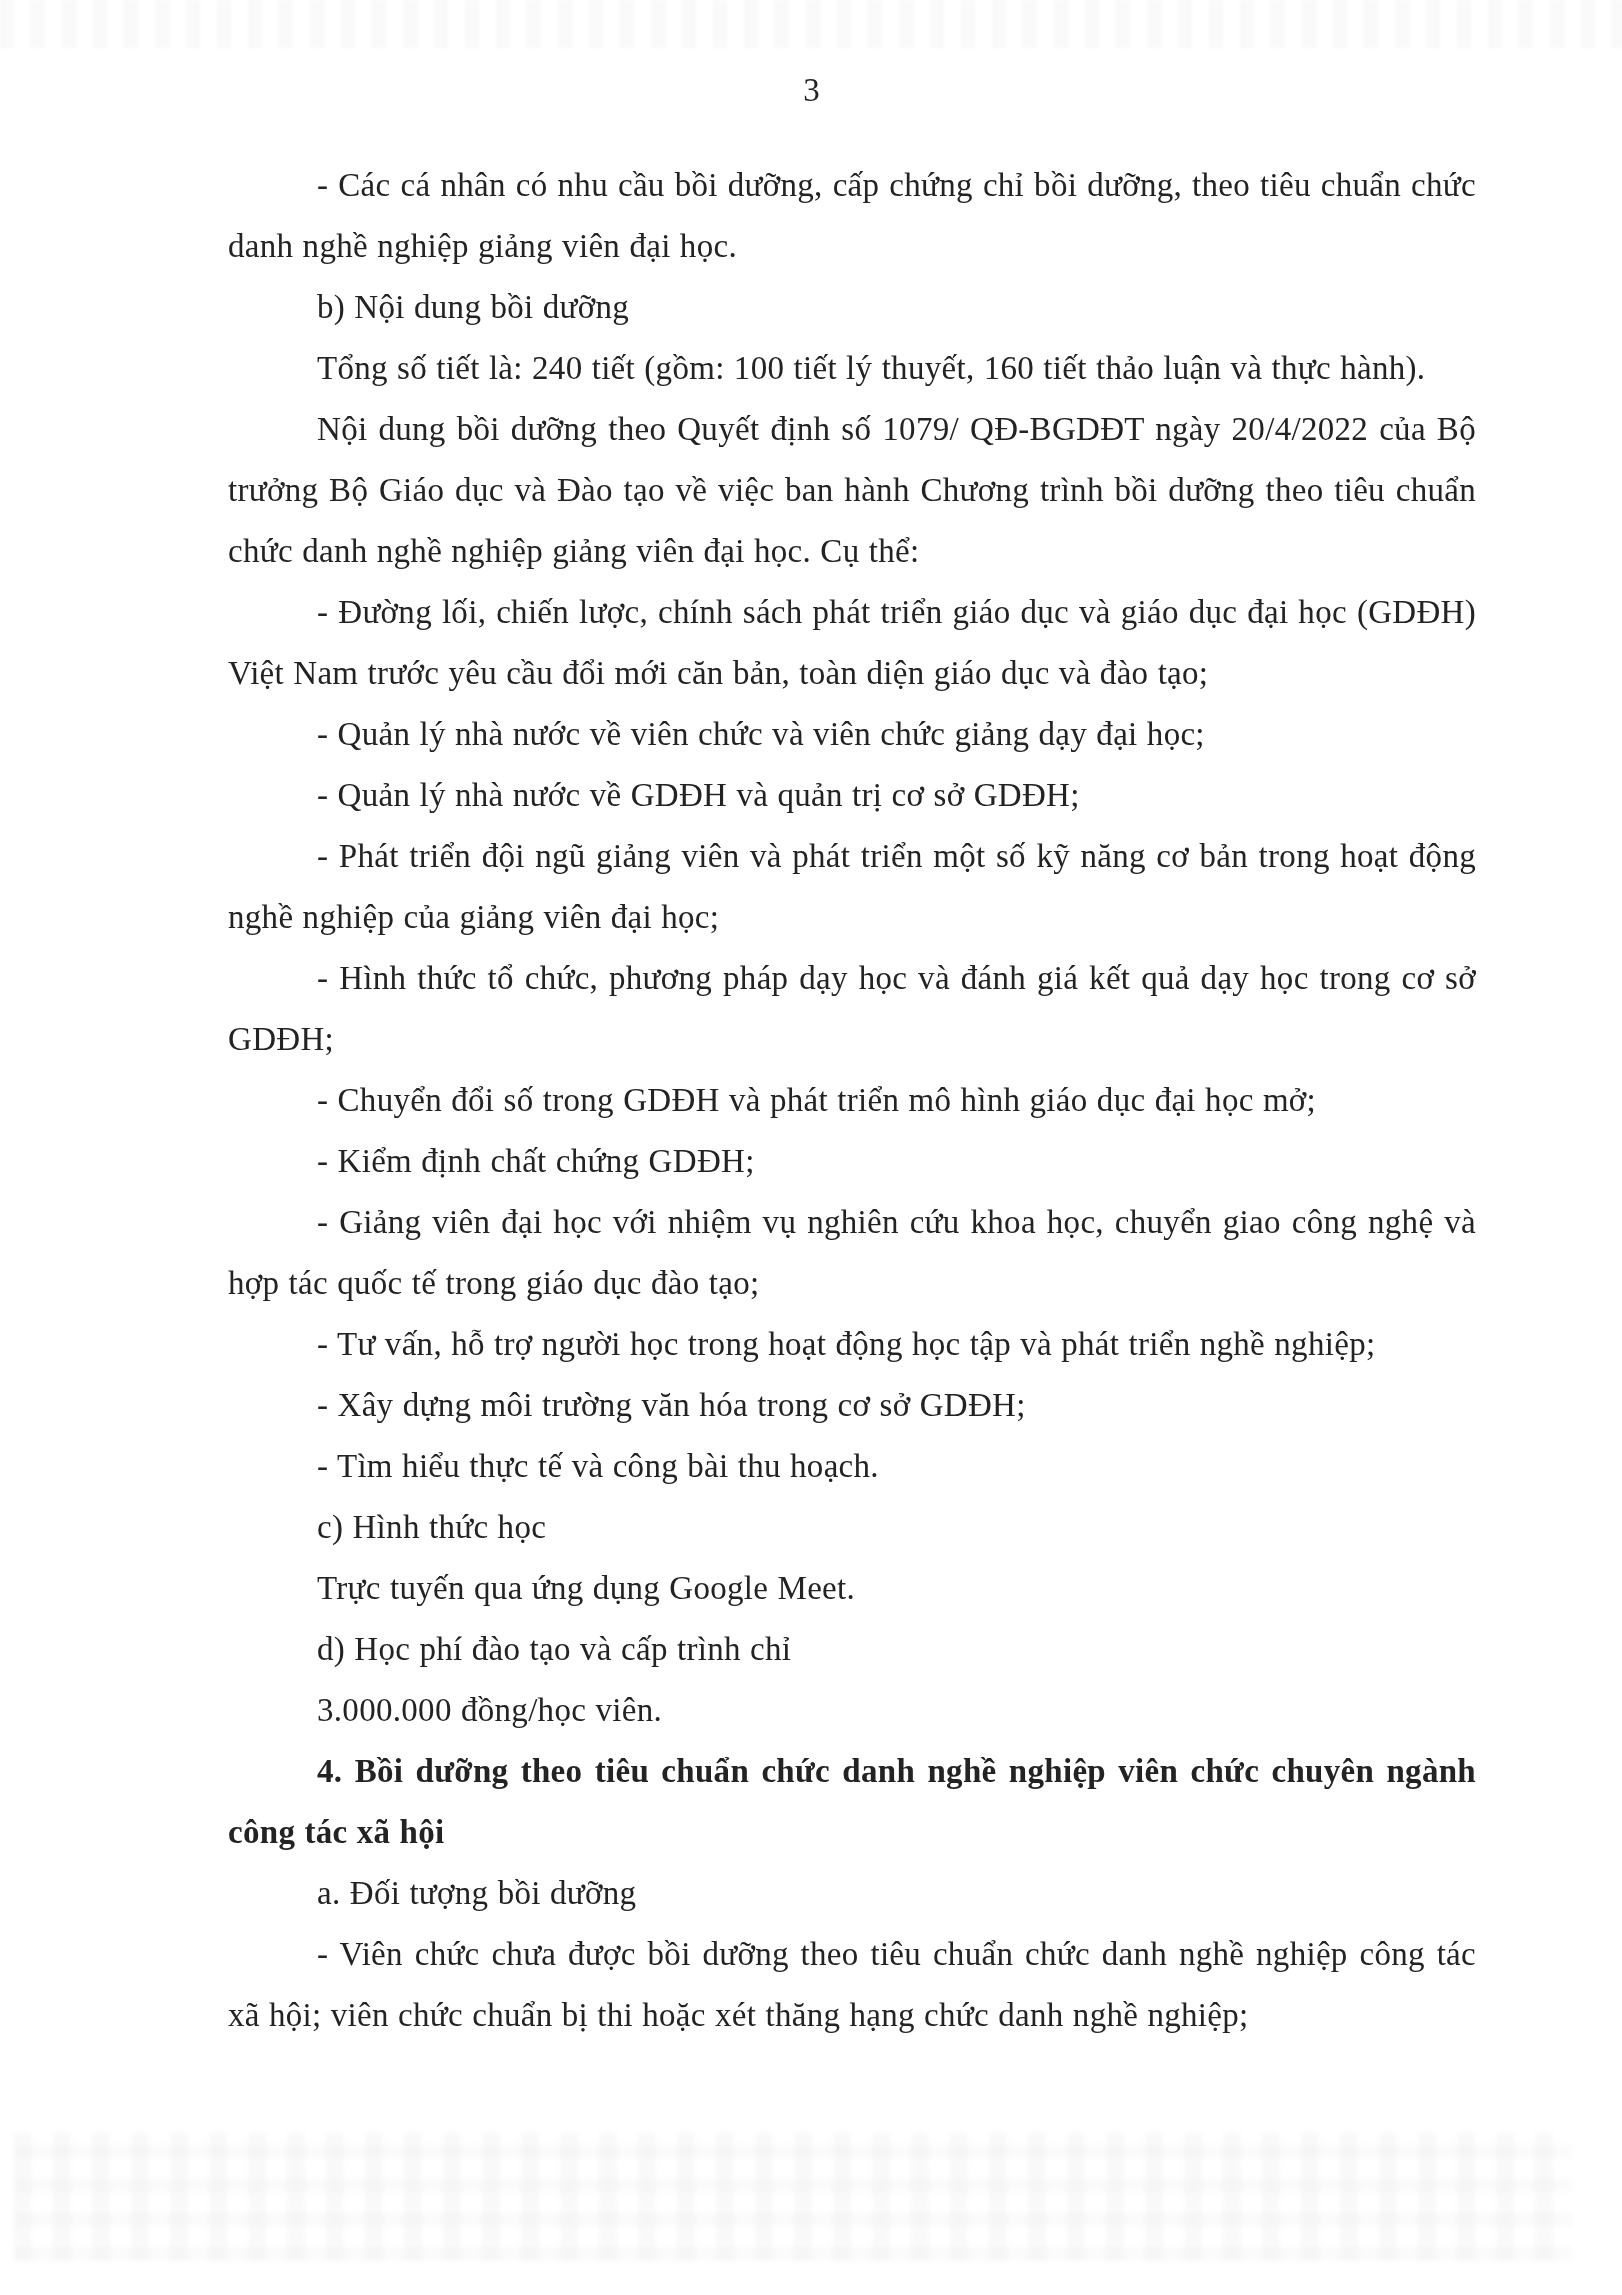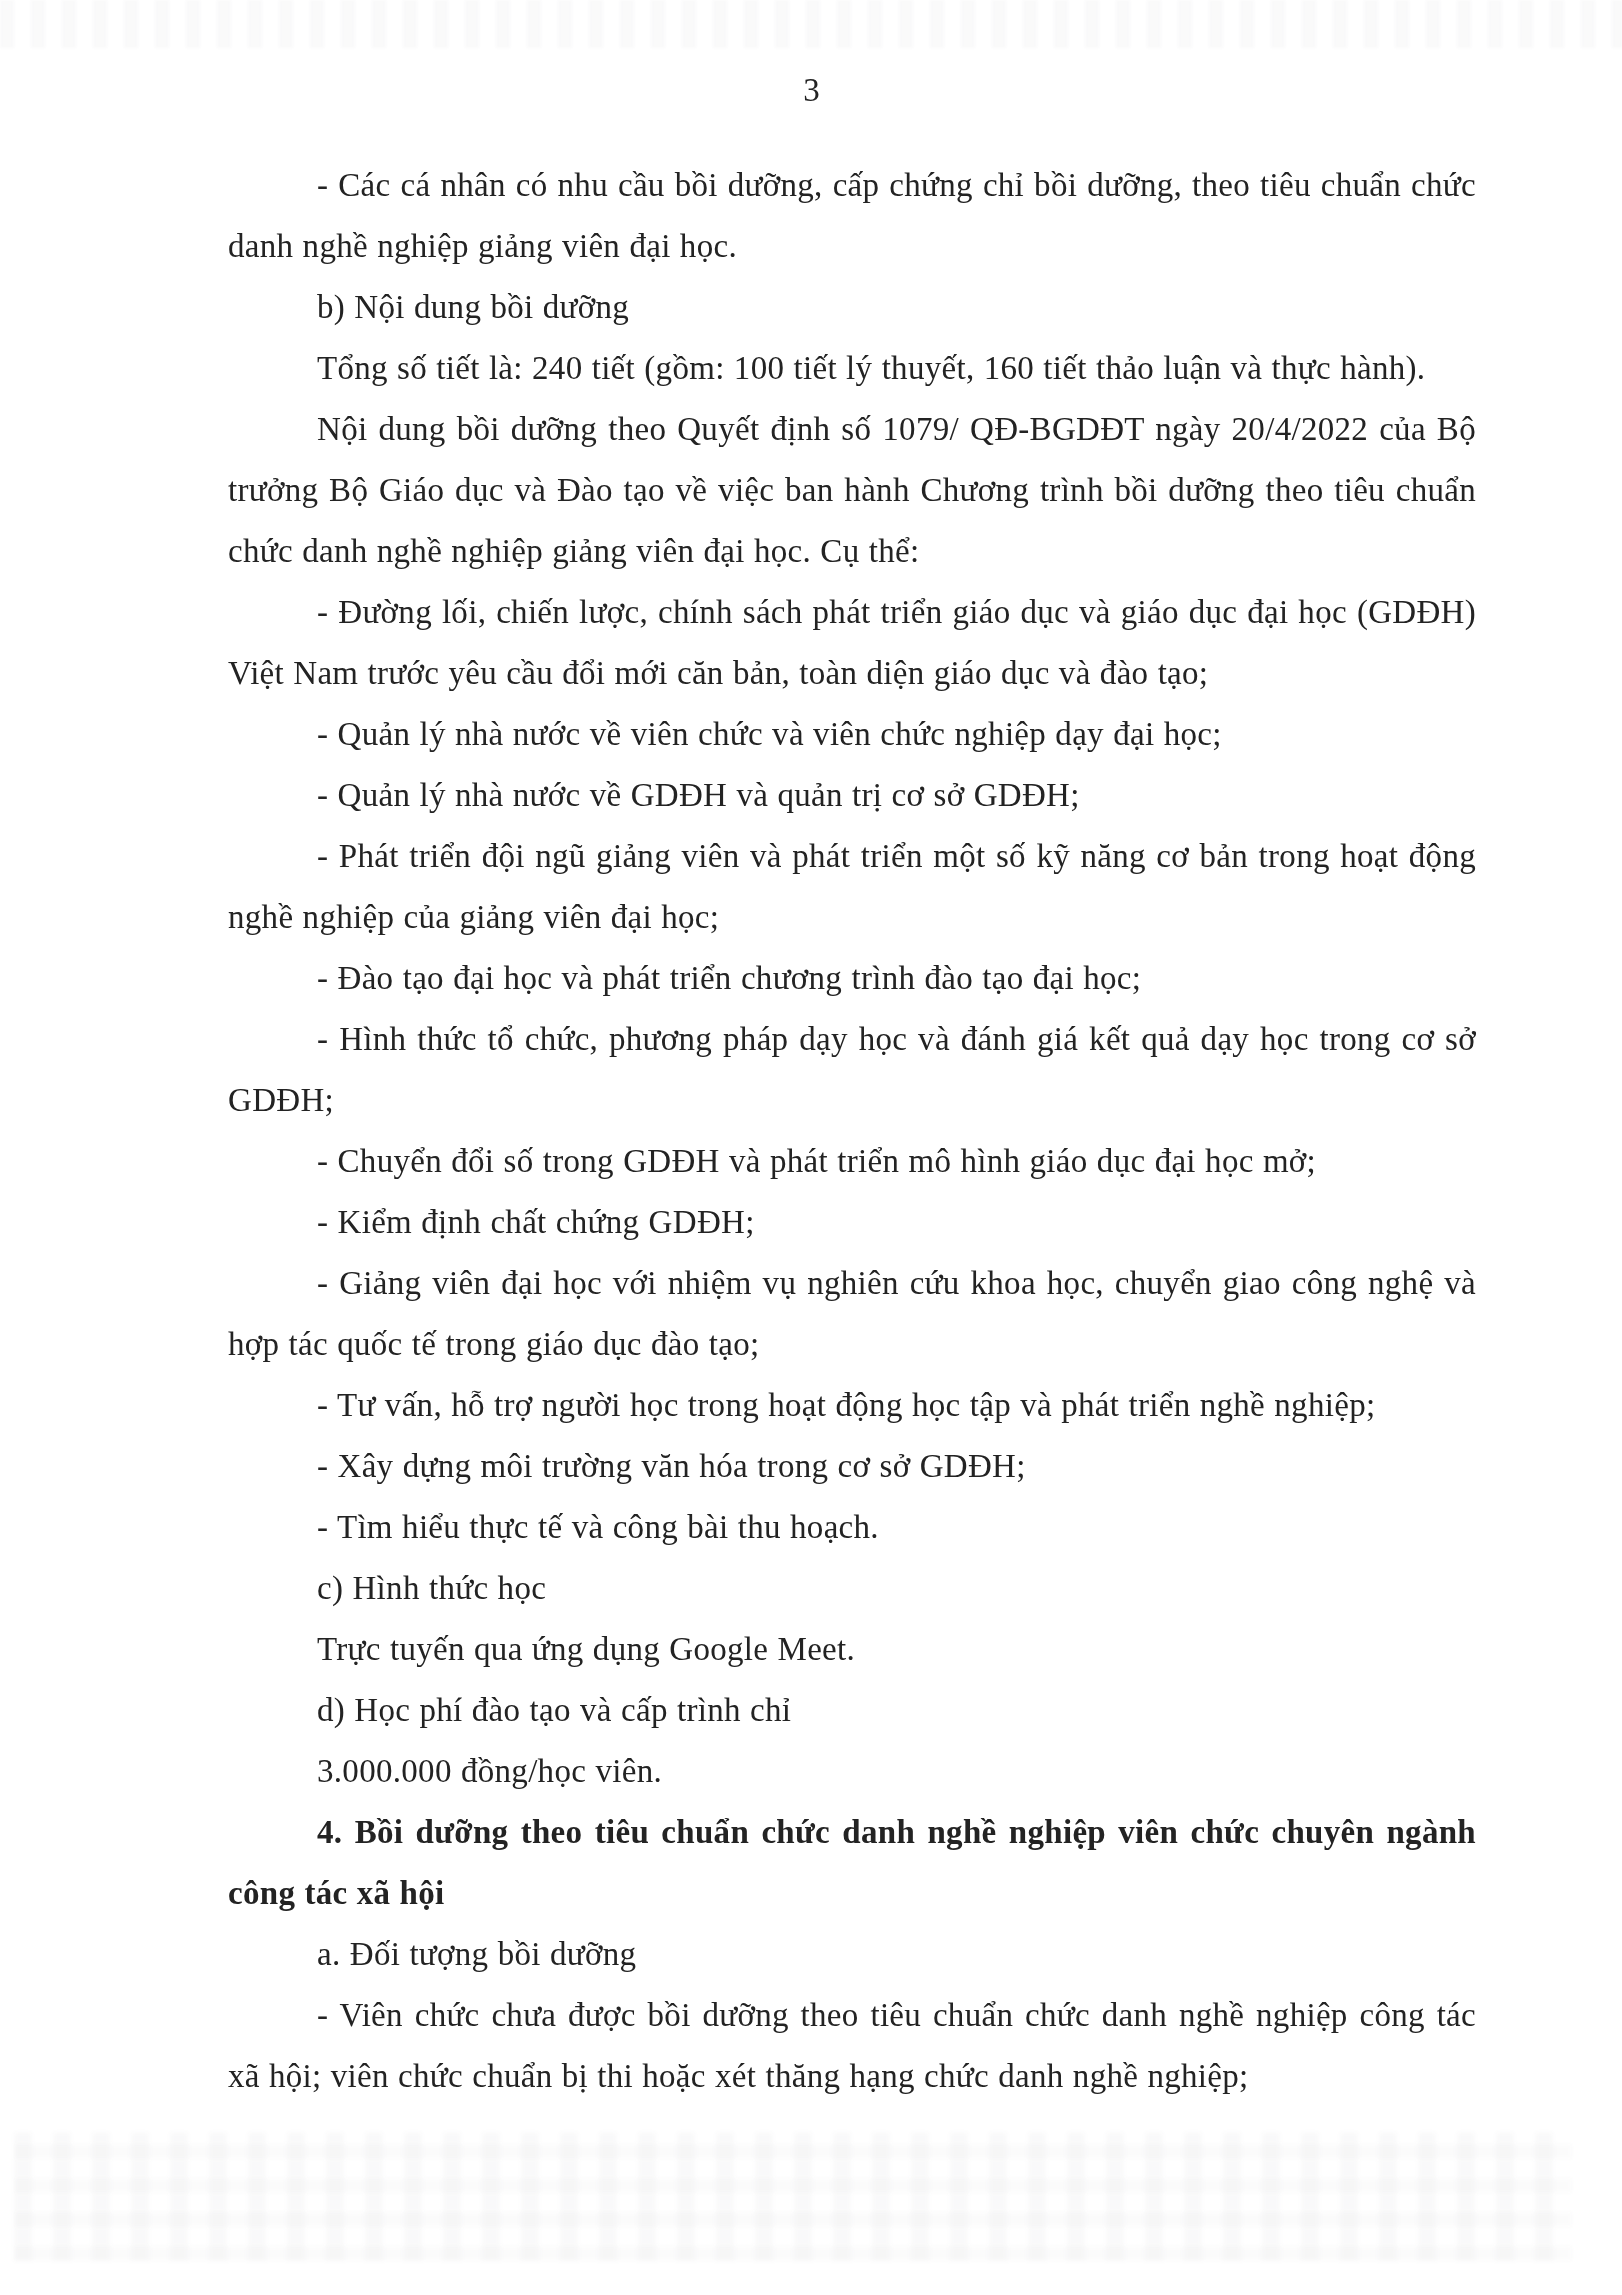--- a/index.html
+++ b/index.html
@@ -78,24 +78,23 @@
 
   <div class="page-number">3</div>
 
   <div class="body-text">
 
   <p class="para">- Các cá nhân có nhu cầu bồi dưỡng, cấp chứng chỉ bồi dưỡng, theo tiêu chuẩn chức danh nghề nghiệp giảng viên đại học.</p>
       <p class="para">b) Nội dung bồi dưỡng</p>
       <p class="para">Tổng số tiết là: 240 tiết (gồm: 100 tiết lý thuyết, 160 tiết thảo luận và thực hành).</p>
       <p class="para">Nội dung bồi dưỡng theo Quyết định số 1079/ QĐ-BGDĐT ngày 20/4/2022 của Bộ trưởng Bộ Giáo dục và Đào tạo về việc ban hành Chương trình bồi dưỡng theo tiêu chuẩn chức danh nghề nghiệp giảng viên đại học. Cụ thể:</p>
       <p class="para">- Đường lối, chiến lược, chính sách phát triển giáo dục và giáo dục đại học (GDĐH) Việt Nam trước yêu cầu đổi mới căn bản, toàn diện giáo dục và đào tạo;</p>
-      <p class="para">- Quản lý nhà nước về viên chức và viên chức nghiệp dạy đại học;</p>
+      <p class="para">- Quản lý nhà nước về viên chức và viên chức giảng dạy đại học;</p>
       <p class="para">- Quản lý nhà nước về GDĐH và quản trị cơ sở GDĐH;</p>
       <p class="para">- Phát triển đội ngũ giảng viên và phát triển một số kỹ năng cơ bản trong hoạt động nghề nghiệp của giảng viên đại học;</p>
-      <p class="para">- Đào tạo đại học và phát triển chương trình đào tạo đại học;</p>
       <p class="para">- Hình thức tổ chức, phương pháp dạy học và đánh giá kết quả dạy học trong cơ sở GDĐH;</p>
       <p class="para">- Chuyển đổi số trong GDĐH và phát triển mô hình giáo dục đại học mở;</p>
       <p class="para">- Kiểm định chất chứng GDĐH;</p>
       <p class="para">- Giảng viên đại học với nhiệm vụ nghiên cứu khoa học, chuyển giao công nghệ và hợp tác quốc tế trong giáo dục đào tạo;</p>
       <p class="para">- Tư vấn, hỗ trợ người học trong hoạt động học tập và phát triển nghề nghiệp;</p>
       <p class="para">- Xây dựng môi trường văn hóa trong cơ sở GDĐH;</p>
       <p class="para">- Tìm hiểu thực tế và công bài thu hoạch.</p>
       <p class="para">c) Hình thức học</p>
       <p class="para">Trực tuyến qua ứng dụng Google Meet.</p>
       <p class="para">d) Học phí đào tạo và cấp trình chỉ</p>

